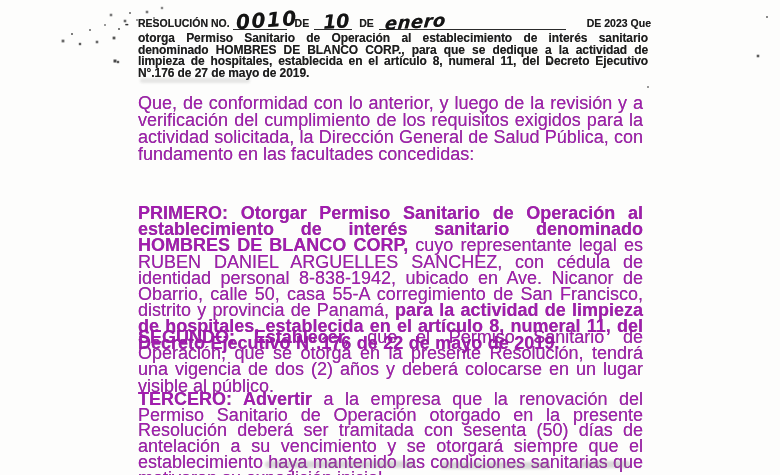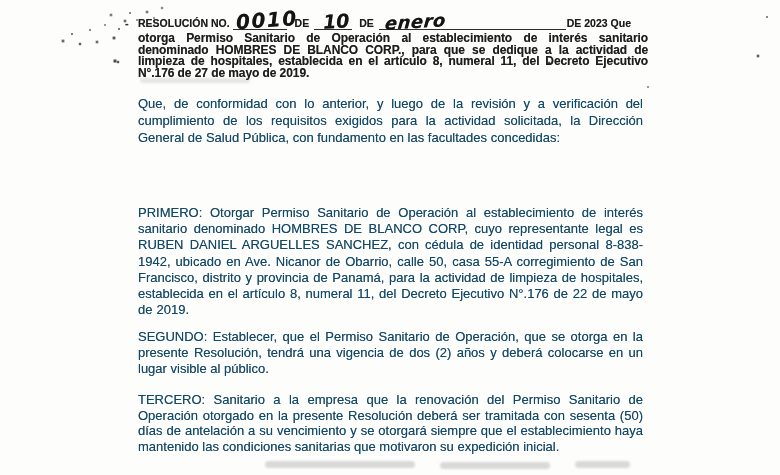--- a/index.html
+++ b/index.html
@@ -25,47 +25,47 @@
   .res-label, .de { line-height:13px; }
   .slot {
     position:relative; display:inline-block; height:16px;
     border-bottom:1.6px solid #2b2b2b;
   }
   .slot1 { width:54px; margin-left:3px; }
   .slot2 { width:38px; margin-left:5px; }
   .slot3 { width:187px; margin-left:5px; }
   .de1 { margin-left:8px; }
   .de2 { margin-left:7px; }
-  .tail { margin-left:1px; }
+  .tail { margin-left:21px; }
   .hand {
     position:absolute; bottom:-3px;
     font-family:"DejaVu Sans", sans-serif; font-style:italic;
     color:#141414; white-space:nowrap;
   }
   .hand-number { left:3px;  font-size:20px; letter-spacing:1.5px; transform:rotate(-4deg); }
   .hand-day    { left:9px;  font-size:19px; transform:rotate(-3deg); }
   .hand-month  { left:6px;  font-size:18px; letter-spacing:.5px; transform:rotate(-3deg) skewX(-8deg); }
 
   
   .header-intro {
     position:absolute; left:138px; top:33px; width:510px; margin:0;
     font-weight:bold; font-size:12px; line-height:11.6px;
     letter-spacing:-.08px; text-align:justify;
   }
 
   
   .para {
     position:absolute; left:138px; width:505px; margin:0;
-    font-size:13px; text-align:justify; color:#0c4a6e;
+    font-size:18px; text-align:justify; color:#a21caf;
   }
   #para-que     { top:95px;  line-height:17px; }
   #para-primero { top:205px; line-height:16.2px; word-spacing:.5px; }
   #para-segundo { top:329px; line-height:16.2px; }
   #para-tercero { top:392px; line-height:15.7px; }
-  .b { font-weight:normal; }
+  .b { font-weight:bold; }
 
   #resuelve {
     position:absolute; left:138px; top:172px; width:505px; margin:0;
     text-align:center; font-size:13.5px; font-weight:bold; letter-spacing:.3px;
   }
 
   
   .noise {
     position:absolute; left:0; top:0; width:2px; height:2px; background:transparent;
     box-shadow:
@@ -122,21 +122,21 @@
     <span>cuyo representante legal es RUBEN DANIEL ARGUELLES SANCHEZ, con cédula de identidad personal 8-838-1942, ubicado en Ave. Nicanor de Obarrio, calle 50, casa 55-A corregimiento de San Francisco, distrito y provincia de Panamá,</span>
     <span class="b">para la actividad de limpieza de hospitales, establecida en el artículo 8, numeral 11, del Decreto Ejecutivo N°.176 de 22 de mayo de 2019.</span>
   </p>
 
   <p class="para ink" id="para-segundo">
     <span class="b">SEGUNDO: Establecer,</span>
     <span>que el Permiso Sanitario de Operación, que se otorga en la presente Resolución, tendrá una vigencia de dos (2) años y deberá colocarse en un lugar visible al público.</span>
   </p>
 
   <p class="para ink" id="para-tercero">
-    <span class="b">TERCERO: Sanitario</span>
+    <span class="b">TERCERO: Advertir</span>
     <span>a la empresa que la renovación del Permiso Sanitario de Operación otorgado en la presente Resolución deberá ser tramitada con sesenta (50) días de antelación a su vencimiento y se otorgará siempre que el establecimiento haya mantenido las condiciones sanitarias que motivaron su expedición inicial.</span>
   </p>
 
   <div class="smudge s1"></div>
   <div class="smudge s2"></div>
   <div class="smudge s3"></div>
   <div class="smudge s4"></div>
 
 </div>
 

